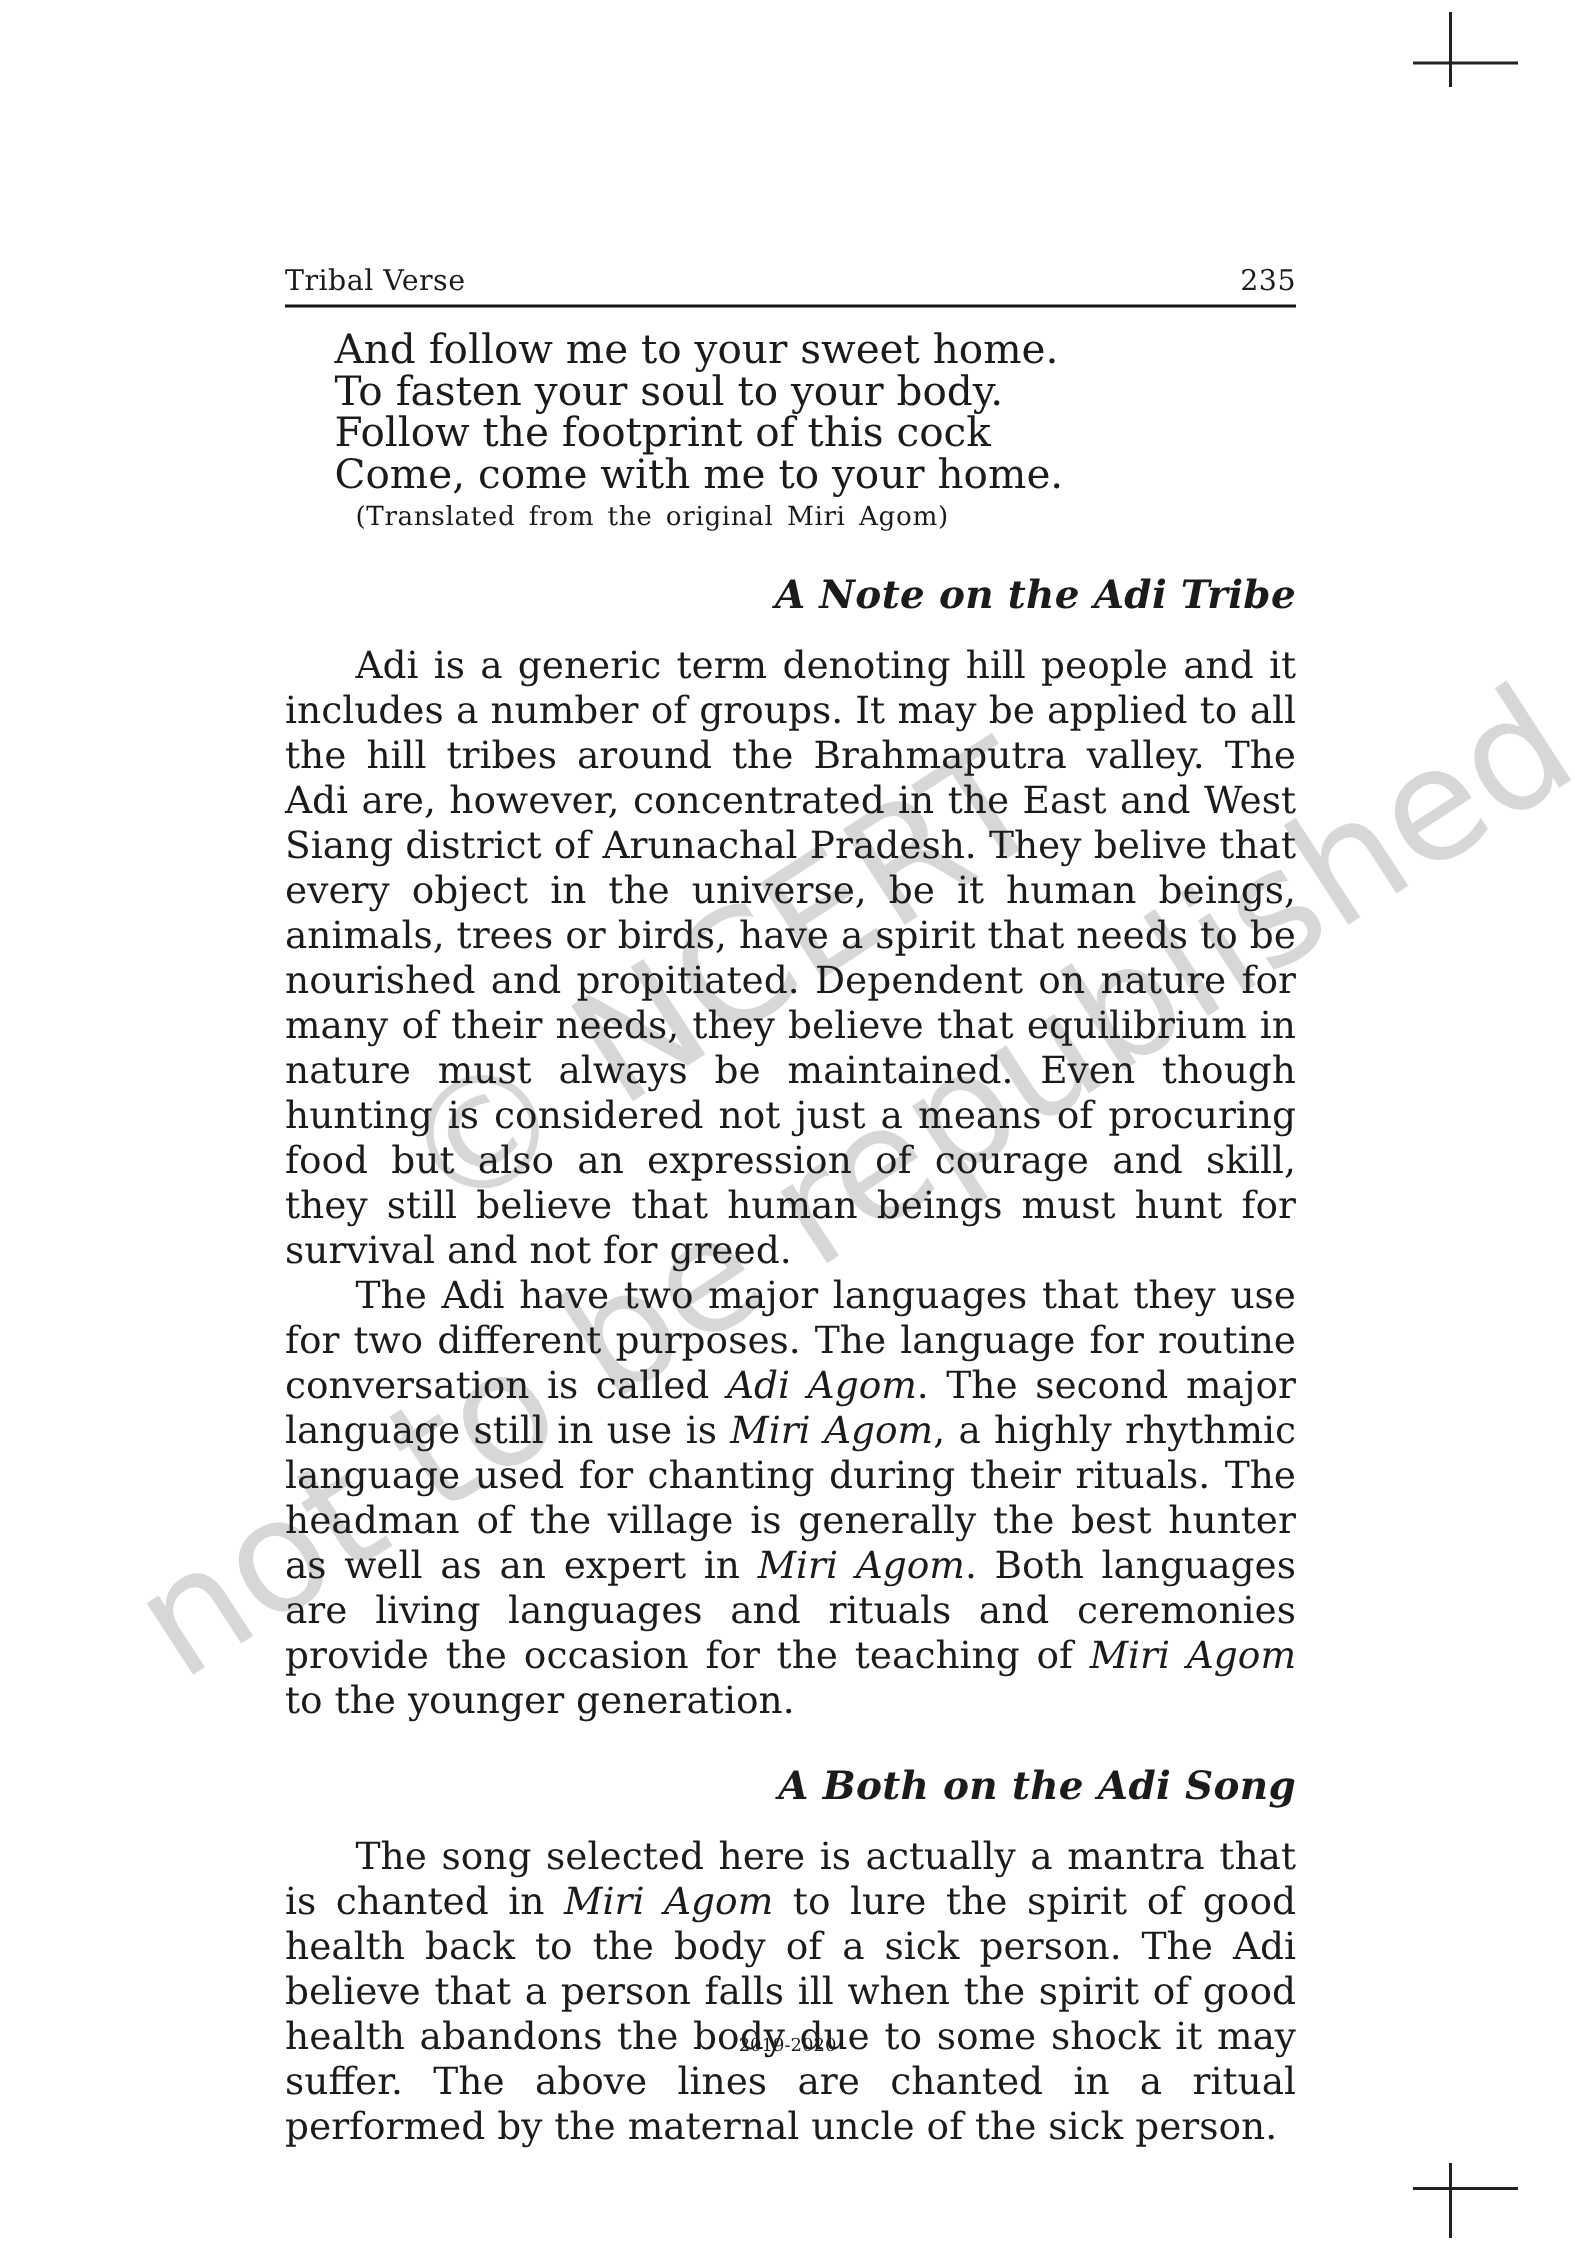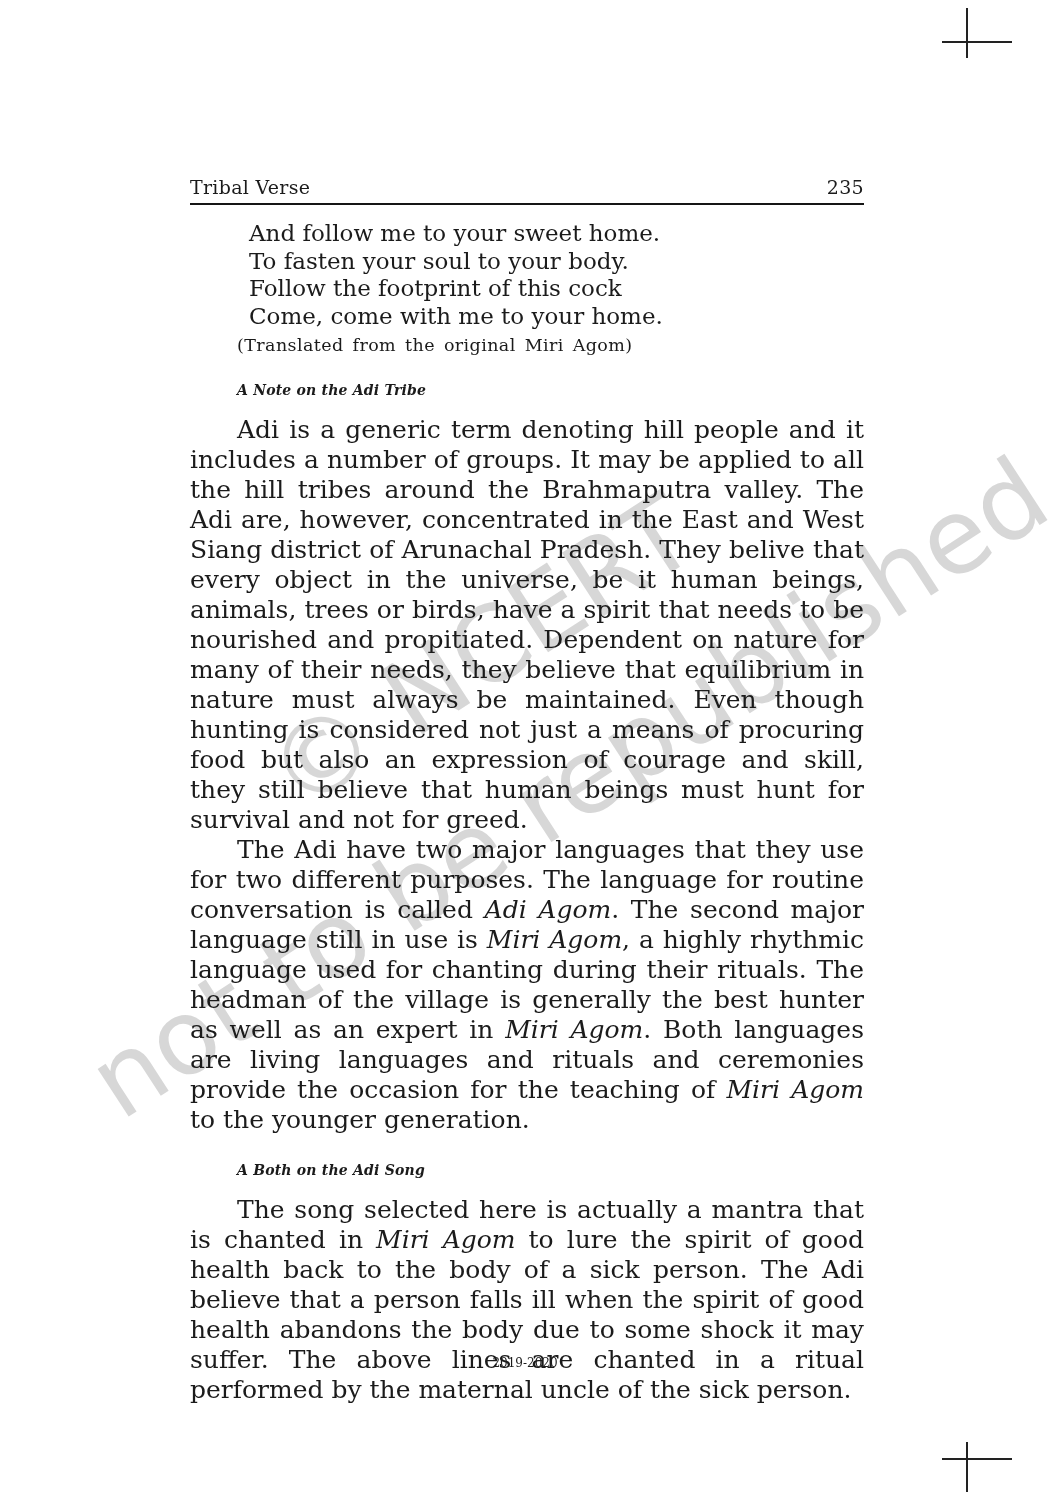--- a/index.html
+++ b/index.html
@@ -64,38 +64,39 @@
   }
   .header-title { }
   .header-page  { font-style: normal; }
   .rule {
     height: 0;
     border-bottom: 2px solid #151515;
     margin-top: 5px;
   }
   .poem {
     margin-top: 15px;
-    margin-left: 59px;
-    font-size: 23px;
+    margin-left: 33px;
+    font-size: 27px;
     line-height: 27.5px;
   }
   .poem-line { white-space: pre; }
   .attribution {
     margin-left: 47px;
     margin-top: 5px;
     font-size: 17.5px;
     letter-spacing: 0.4px;
     word-spacing: 3px;
   }
   .note-heading {
-    font-size: 14px;
+    font-size: 26px;
     font-weight: bold;
     font-style: italic;
     margin: 27px 0 17px 47px;
     letter-spacing: 0.2px;
+    text-align: right;
   }
   .body-para {
     font-size: 25px;
     line-height: 30px;
     text-align: justify;
     text-indent: 47px;
     margin: 0;
   }
   .body-para em { font-style: italic; }
   .footer {

